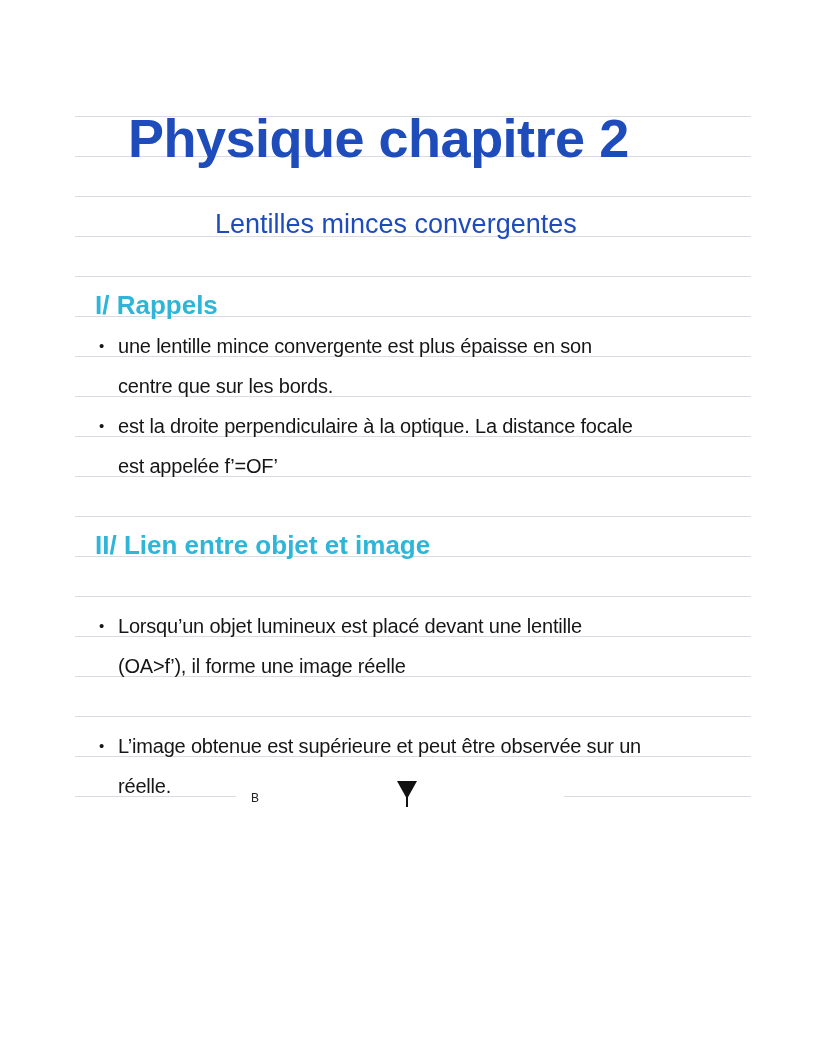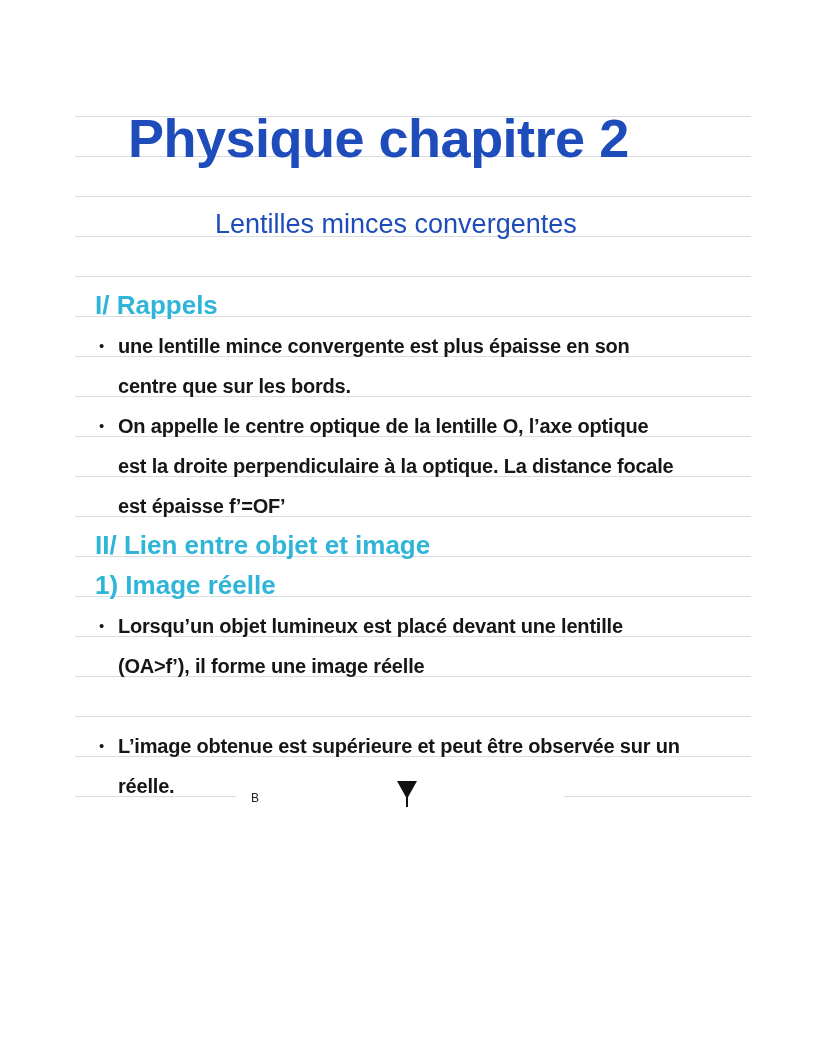--- a/index.html
+++ b/index.html
@@ -65,21 +65,21 @@
     left: 4px;
     top: 0;
     font-size: 15px;
     line-height: 40px;
     color: #161616;
   }
   .bullet .bl {
     margin-left: 23px;
     font-size: 20px;
     line-height: 40px;
-    font-weight: bold;
+    font-weight: normal;
     letter-spacing: -0.2px;
     color: #161616;
     white-space: nowrap;
   }
   .diagram {
     position: absolute;
     left: 236px;
     top: 779px;
     background: #ffffff;
   }
@@ -103,28 +103,26 @@
   <div class="h-cyan" style="top:290px">I/ Rappels</div>
 
   <div class="bullet" style="top:326px">
     <span class="dot">•</span>
     <div class="bl">une lentille mince convergente est plus épaisse en son</div>
     <div class="bl">centre que sur les bords.</div>
   </div>
 
   <div class="bullet" style="top:406px">
     <span class="dot">•</span>
-    <div class="bl">On appelle le centre optique de la lentille O, l’axe optique</div>
     <div class="bl">est la droite perpendiculaire à la optique. La distance focale</div>
-    <div class="bl">est épaisse f’=OF’</div>
+    <div class="bl">est appelée f’=OF’</div>
   </div>
 
   <div class="h-cyan" style="top:530px">II/ Lien entre objet et image</div>
 
-  <div class="h-cyan" style="top:570px">1) Image réelle</div>
 
   <div class="bullet" style="top:606px">
     <span class="dot">•</span>
     <div class="bl">Lorsqu’un objet lumineux est placé devant une lentille</div>
     <div class="bl">(OA&gt;f’), il forme une image réelle</div>
   </div>
 
   <div class="bullet" style="top:726px">
     <span class="dot">•</span>
     <div class="bl">L’image obtenue est supérieure et peut être observée sur un</div>

